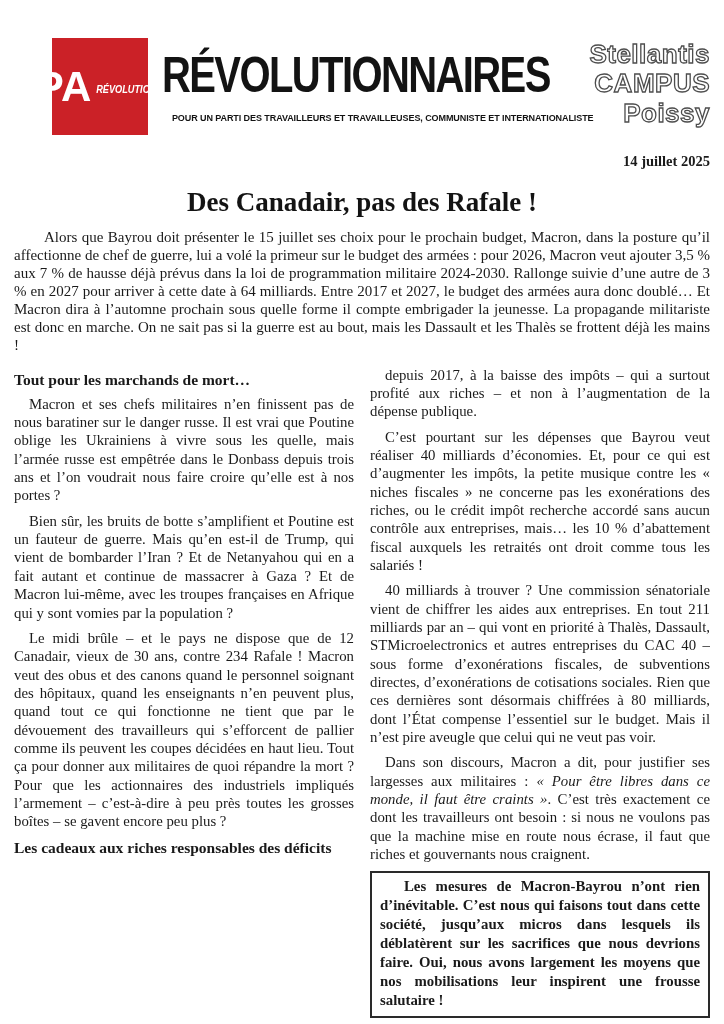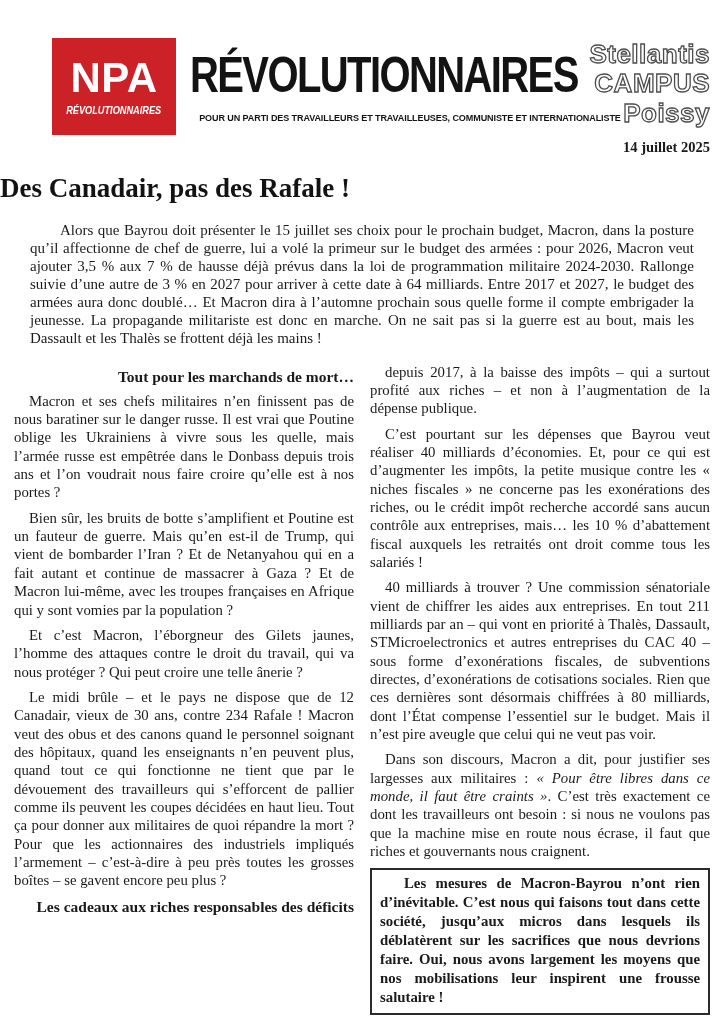--- a/index.html
+++ b/index.html
@@ -4,22 +4,22 @@
 <style>
   html,body{margin:0;padding:0;background:#e8e8e8;}
   .page{
     width:724px;height:1024px;background:#ffffff;margin:0 auto;
     font-family:"Liberation Serif",serif;color:#1a1a1a;
     position:relative;overflow:hidden;box-sizing:border-box;
   }
   
   .masthead{display:flex;align-items:flex-start;padding:38px 14px 0 52px;}
   .npa-logo{
-    width:124px;height:97px;background:#cb2127;flex:0 0 auto;
-    display:flex;flex-direction:column;align-items:center;justify-content:center;
+    width:96px;height:97px;background:#cb2127;flex:0 0 auto;
+    display:flex;flex-direction:row;align-items:center;justify-content:center;
     font-family:"Liberation Sans",sans-serif;color:#ffffff;
   }
   .npa-logo .acronym{font-size:42px;font-weight:bold;line-height:1;letter-spacing:.5px;}
   .npa-logo .logosub{font-size:10px;font-weight:bold;font-style:italic;white-space:nowrap;margin-top:6px;transform:scaleX(.92);}
   .title-block{flex:1 1 auto;min-width:0;padding-left:14px;text-align:center;}
   .masthead-title{
     font-family:"Liberation Sans",sans-serif;font-weight:bold;
     font-size:50px;line-height:1;letter-spacing:-2px;white-space:nowrap;
     transform:scaleX(.8);transform-origin:left center;margin-top:12px;color:#131313;
   }
@@ -29,33 +29,33 @@
     transform:scaleX(.95);transform-origin:center;margin-top:12px;
   }
   .edition-block{
     flex:0 0 152px;margin-left:auto;text-align:right;padding-top:2px;
     font-family:"Liberation Sans",sans-serif;
   }
   .edition-line{
     font-size:26px;font-weight:bold;line-height:1.13;
     color:#ffffff;-webkit-text-stroke:1.3px #4d4d4d;letter-spacing:.5px;
   }
-  .issue-date{font-family:"Liberation Serif",serif;font-size:14.5px;font-weight:bold;color:#1a1a1a;margin-top:11px;-webkit-text-stroke:0;}
+  .issue-date{font-family:"Liberation Serif",serif;font-size:14.5px;font-weight:bold;color:#1a1a1a;margin-top:25px;-webkit-text-stroke:0;}
   
-  .headline{margin-top:16px;font-weight:bold;font-size:27px;line-height:1.2;color:#131313;}
+  .headline{margin-top:16px;text-align:center;font-weight:bold;font-size:27px;line-height:1.2;color:#131313;}
   
   .intro{
     margin:9px 14px 0 14px;text-align:justify;
     font-size:15px;line-height:1.2;
   }
-  .intro p{margin:16px;text-indent:30px;}
+  .intro p{margin:0;text-indent:30px;}
   
   .columns{display:flex;gap:16px;padding:0 14px;margin-top:12px;}
   .col{flex:1 1 0;min-width:0;text-align:justify;font-size:14.8px;line-height:1.24;}
-  .col-heading{font-weight:bold;text-align:right;font-size:15.5px;margin:4px 0 6px 0;text-indent:0;}
+  .col-heading{font-weight:bold;text-align:left;font-size:15.5px;margin:4px 0 6px 0;text-indent:0;}
   .para{margin:0 0 7px 0;text-indent:15px;font-family:Liberation Serif, serif;}
   .quote-italic{font-style:italic;}
   
   .callout-box{
     border:2px solid #2a2a2a;margin-top:8px;padding:4px 8px 6px 8px;
     font-weight:bold;line-height:1.28;
   }
   .callout-box .para{margin:0;text-indent:24px;}
 </style>
 </head>
@@ -87,21 +87,20 @@
   <div class="intro">
     <p>Alors que Bayrou doit présenter le 15 juillet ses choix pour le prochain budget, Macron, dans la posture qu’il affectionne de chef de guerre, lui a volé la primeur sur le budget des armées : pour 2026, Macron veut ajouter 3,5 % aux 7 % de hausse déjà prévus dans la loi de programmation militaire 2024-2030. Rallonge suivie d’une autre de 3 % en 2027 pour arriver à cette date à 64 milliards. Entre 2017 et 2027, le budget des armées aura donc doublé… Et Macron dira à l’automne prochain sous quelle forme il compte embrigader la jeunesse. La propagande militariste est donc en marche. On ne sait pas si la guerre est au bout, mais les Dassault et les Thalès se frottent déjà les mains !</p>
   </div>
 
   <div class="columns">
 
     <div class="col">
       <div class="col-heading">Tout pour les marchands de mort…</div>
       <p class="para">Macron et ses chefs militaires n’en finissent pas de nous baratiner sur le danger russe. Il est vrai que Poutine oblige les Ukrainiens à vivre sous les quelle, mais l’armée russe est empêtrée dans le Donbass depuis trois ans et l’on voudrait nous faire croire qu’elle est à nos portes ?</p>
       <p class="para">Bien sûr, les bruits de botte s’amplifient et Poutine est un fauteur de guerre. Mais qu’en est-il de Trump, qui vient de bombarder l’Iran ? Et de Netanyahou qui en a fait autant et continue de massacrer à Gaza ? Et de Macron lui-même, avec les troupes françaises en Afrique qui y sont vomies par la population ?</p>
-      <p class="para">Et c’est Macron, l’éborgneur des Gilets jaunes, l’homme des attaques contre le droit du travail, qui va nous protéger ? Qui peut croire une telle ânerie ?</p>
       <p class="para">Le midi brûle – et le pays ne dispose que de 12 Canadair, vieux de 30 ans, contre 234 Rafale ! Macron veut des obus et des canons quand le personnel soignant des hôpitaux, quand les enseignants n’en peuvent plus, quand tout ce qui fonctionne ne tient que par le dévouement des travailleurs qui s’efforcent de pallier comme ils peuvent les coupes décidées en haut lieu. Tout ça pour donner aux militaires de quoi répandre la mort ? Pour que les actionnaires des industriels impliqués l’armement – c’est-à-dire à peu près toutes les grosses boîtes – se gavent encore peu plus ?</p>
       <div class="col-heading">Les cadeaux aux riches responsables des déficits</div>
     </div>
 
     <div class="col">
       <p class="para">depuis 2017, à la baisse des impôts – qui a surtout profité aux riches – et non à l’augmentation de la dépense publique.</p>
       <p class="para">C’est pourtant sur les dépenses que Bayrou veut réaliser 40 milliards d’économies. Et, pour ce qui est d’augmenter les impôts, la petite musique contre les « niches fiscales » ne concerne pas les exonérations des riches, ou le crédit impôt recherche accordé sans aucun contrôle aux entreprises, mais… les 10 % d’abattement fiscal auxquels les retraités ont droit comme tous les salariés !</p>
       <p class="para">40 milliards à trouver ? Une commission sénatoriale vient de chiffrer les aides aux entreprises. En tout 211 milliards par an – qui vont en priorité à Thalès, Dassault, STMicroelectronics et autres entreprises du CAC 40 – sous forme d’exonérations fiscales, de subventions directes, d’exonérations de cotisations sociales. Rien que ces dernières sont désormais chiffrées à 80 milliards, dont l’État compense l’essentiel sur le budget. Mais il n’est pire aveugle que celui qui ne veut pas voir.</p>
       <p class="para"><span>Dans son discours, Macron a dit, pour justifier ses largesses aux militaires : </span><span class="quote-italic">« Pour être libres dans ce monde, il faut être craints »</span><span>. C’est très exactement ce dont les travailleurs ont besoin : si nous ne voulons pas que la machine mise en route nous écrase, il faut que riches et gouvernants nous craignent.</span></p>
       <div class="callout-box">

